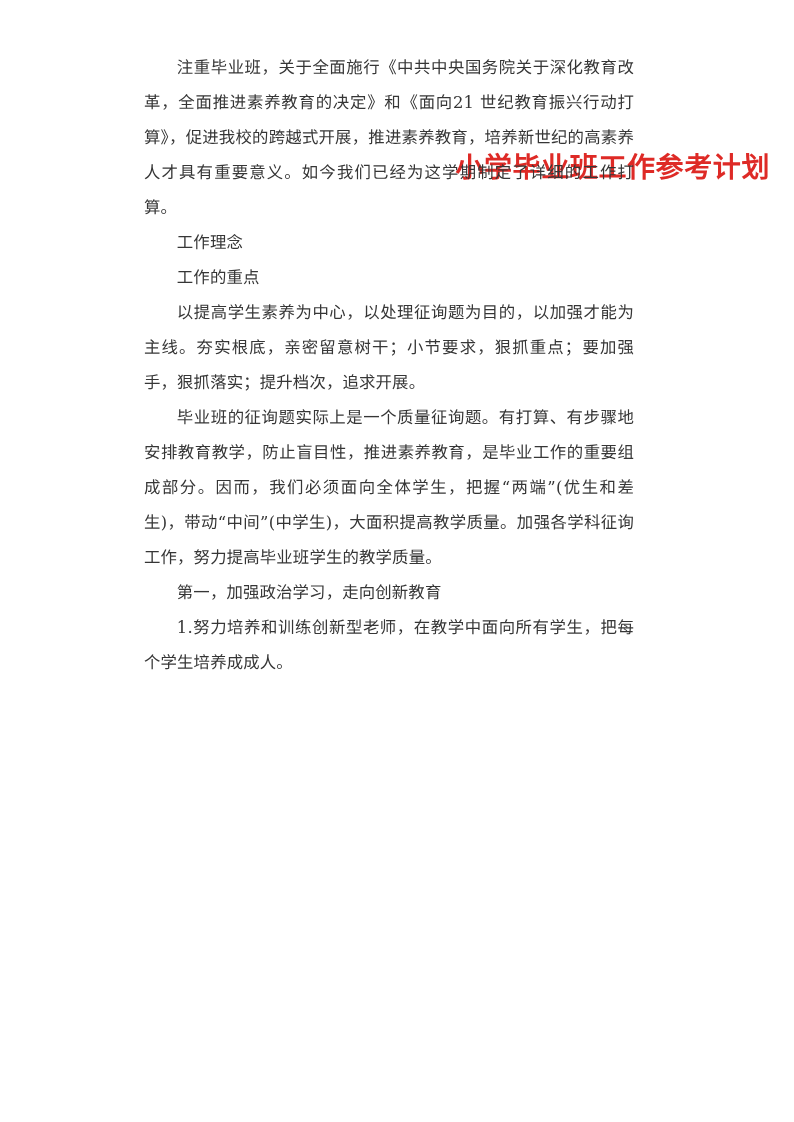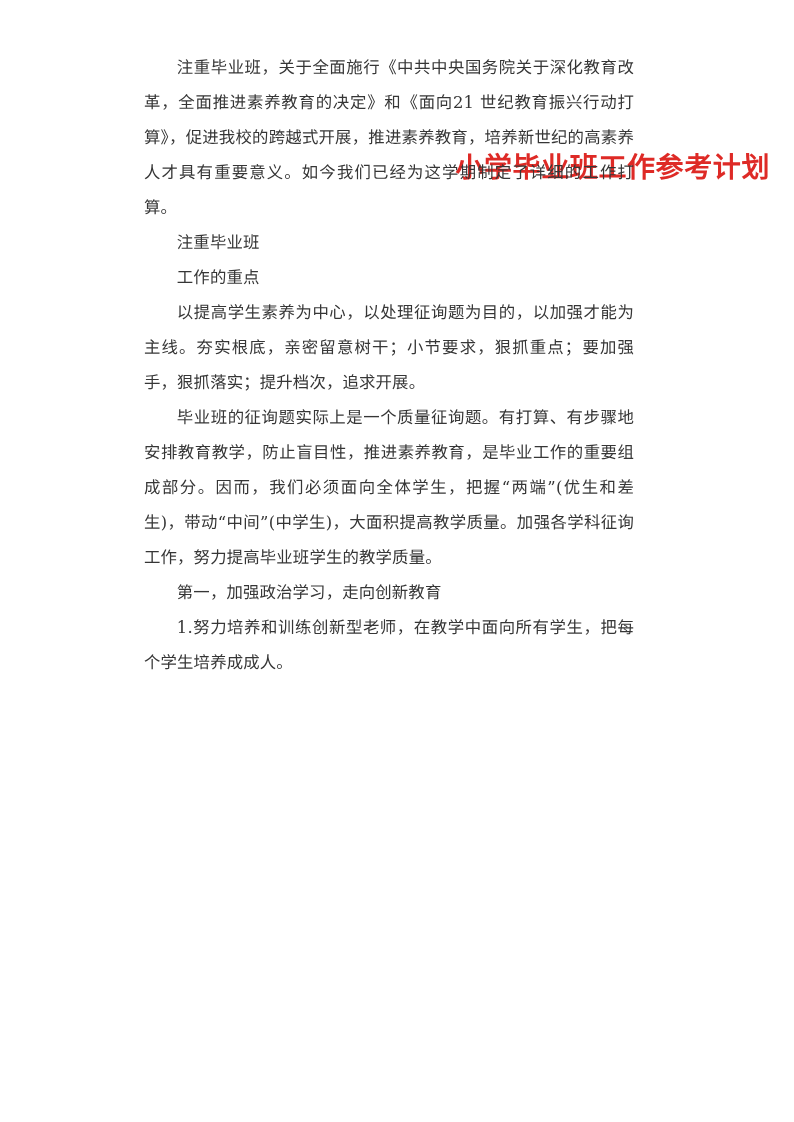--- a/index.html
+++ b/index.html
@@ -77,21 +77,21 @@
 <div class="page">
 
   <h1 class="doc-title">小学毕业班工作参考计划</h1>
 
   <div class="content">
 
     <div class="body-block">
 
       <p class="para indent">注重毕业班，关于全面施行《中共中央国务院关于深化教育改革，全面推进素养教育的决定》和《面向21 世纪教育振兴行动打算》，促进我校的跨越式开展，推进素养教育，培养新世纪的高素养人才具有重要意义。如今我们已经为这学期制定了详细的工作打算。</p>
 
-      <p class="para heading-line">注重毕业班</p>
+      <p class="para heading-line">工作理念</p>
 
       <p class="para heading-line">工作的重点</p>
 
       <p class="para indent">以提高学生素养为中心，以处理征询题为目的，以加强才能为主线。夯实根底，亲密留意树干；小节要求，狠抓重点；要加强手，狠抓落实；提升档次，追求开展。</p>
 
       <p class="para indent">毕业班的征询题实际上是一个质量征询题。有打算、有步骤地安排教育教学，防止盲目性，推进素养教育，是毕业工作的重要组成部分。因而，我们必须面向全体学生，把握“两端”(优生和差生)，带动“中间”(中学生)，大面积提高教学质量。加强各学科征询工作，努力提高毕业班学生的教学质量。</p>
 
 
       <p class="para heading-line">第一，加强政治学习，走向创新教育</p>
 

